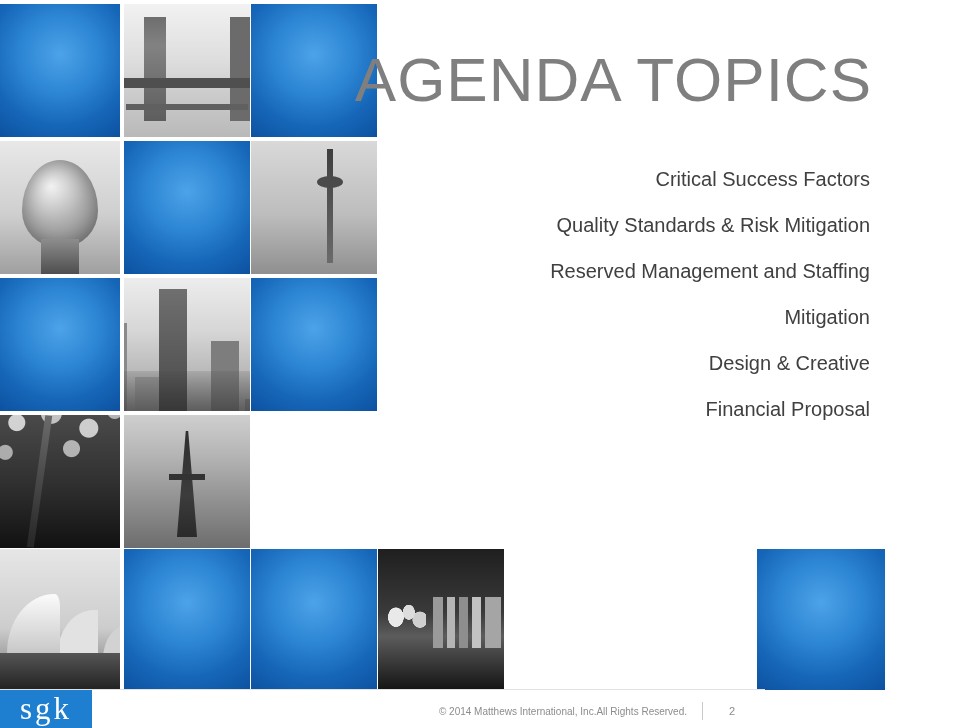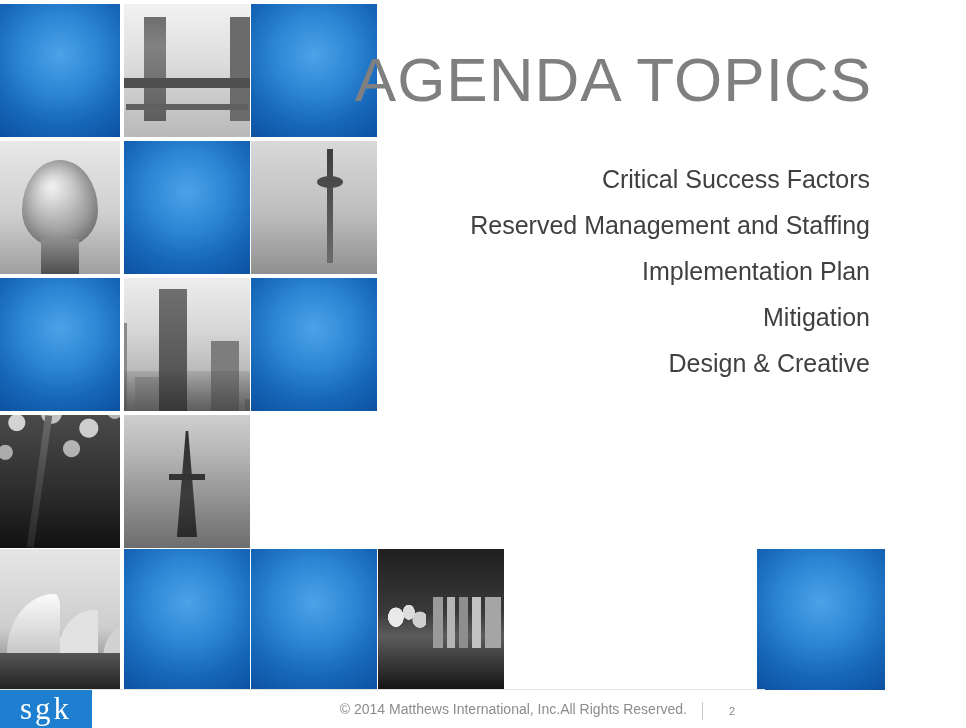--- a/index.html
+++ b/index.html
@@ -196,21 +196,21 @@
     white-space: nowrap;
   }
   #topics {
     position: absolute;
     right: 96px;
     top: 156px;
     width: 560px;
     text-align: right;
   }
   .topic {
-    font-size: 25px;
+    font-size: 20px;
     color: #404040;
     line-height: 46px;
     white-space: nowrap;
   }
 
   
   #footer {
     position: absolute;
     left: 0;
     bottom: 0;
@@ -231,21 +231,21 @@
     font-size: 31px;
     letter-spacing: 3px;
     line-height: 38px;
     text-align: center;
     font-family: "Liberation Serif", serif;
   }
   #copyright {
     position: absolute;
     right: 78px;
     bottom: 11px;
-    font-size: 14px;
+    font-size: 10px;
     color: #8c8c8c;
     white-space: nowrap;
   }
   #footer-divider {
     position: absolute;
     right: 62px;
     bottom: 8px;
     width: 1px;
     height: 18px;
     background: #c9c9c9;
@@ -307,24 +307,25 @@
     <div class="tile" style="left:378px;top:549px; width:126px; height:141px;">
         <div class="ph ph-marina"></div>
       </div>
     <div class="tile tile-blue" style="left:757px;top:549px; width:128px; height:141px;"></div>
   </div>
 
   <div id="title">AGENDA TOPICS</div>
 
   <div id="topics">
     <div class="topic">Critical Success Factors</div>
+    <div class="topic">Quality Standards &amp; Risk Mitigation</div>
     <div class="topic">Reserved Management and Staffing</div>
-    <div class="topic">Implementation Plan</div>
     <div class="topic">Mitigation</div>
     <div class="topic">Design &amp; Creative</div>
+    <div class="topic">Financial Proposal</div>
   </div>
 
   <div id="footer">
     <div id="logo">sgk</div>
     <div id="copyright">© 2014 Matthews International, Inc.All Rights Reserved.</div>
     <div id="footer-divider"></div>
     <div id="page-number">2</div>
   </div>
 
 </div>

